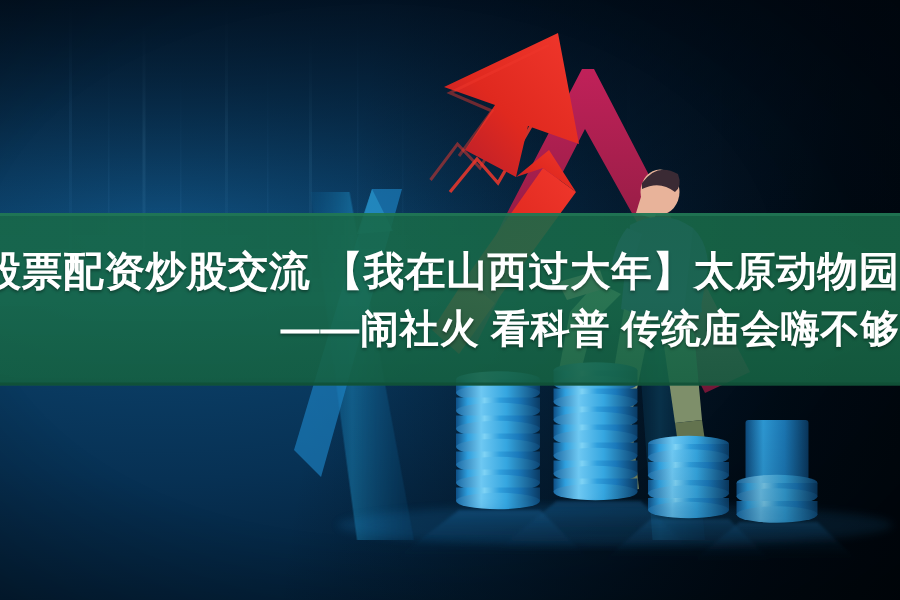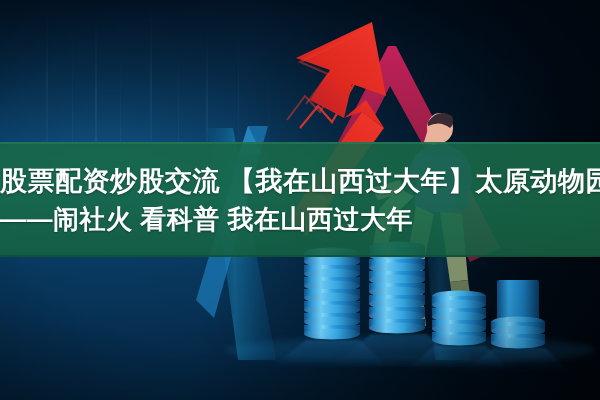--- a/index.html
+++ b/index.html
@@ -70,21 +70,21 @@
     position:absolute;left:0;top:142px;width:600px;height:2px;
     background:rgba(40,130,92,.55);
   }
   .band-edge-bot{
     position:absolute;left:0;top:255px;width:600px;height:2px;
     background:rgba(16,78,54,.75);
   }
 
   .caption{
     position:absolute;left:0;top:142px;width:600px;height:115px;
-    display:flex;flex-direction:column;align-items:flex-start;justify-content:center;
+    display:flex;flex-direction:column;align-items:flex-end;justify-content:center;
     gap:4px;
   }
   .cap-line{
     color:#ffffff;
     font-size:27px;
     font-weight:700;
     letter-spacing:.5px;
     line-height:34px;
     white-space:nowrap;
     text-shadow:0 1px 2px rgba(0,0,0,.35);
@@ -277,16 +277,16 @@
   </svg>
 
   <div class="bg-vignette"></div>
 
   <div class="band"></div>
   <div class="band-edge-top"></div>
   <div class="band-edge-bot"></div>
 
   <div class="caption">
     <div class="cap-line l1">股票配资炒股交流 【我在山西过大年】太原动物园</div>
-    <div class="cap-line l2">——闹社火 看科普 我在山西过大年</div>
+    <div class="cap-line l2">——闹社火 看科普 传统庙会嗨不够</div>
   </div>
 
 </div>
 
 </body></html>

